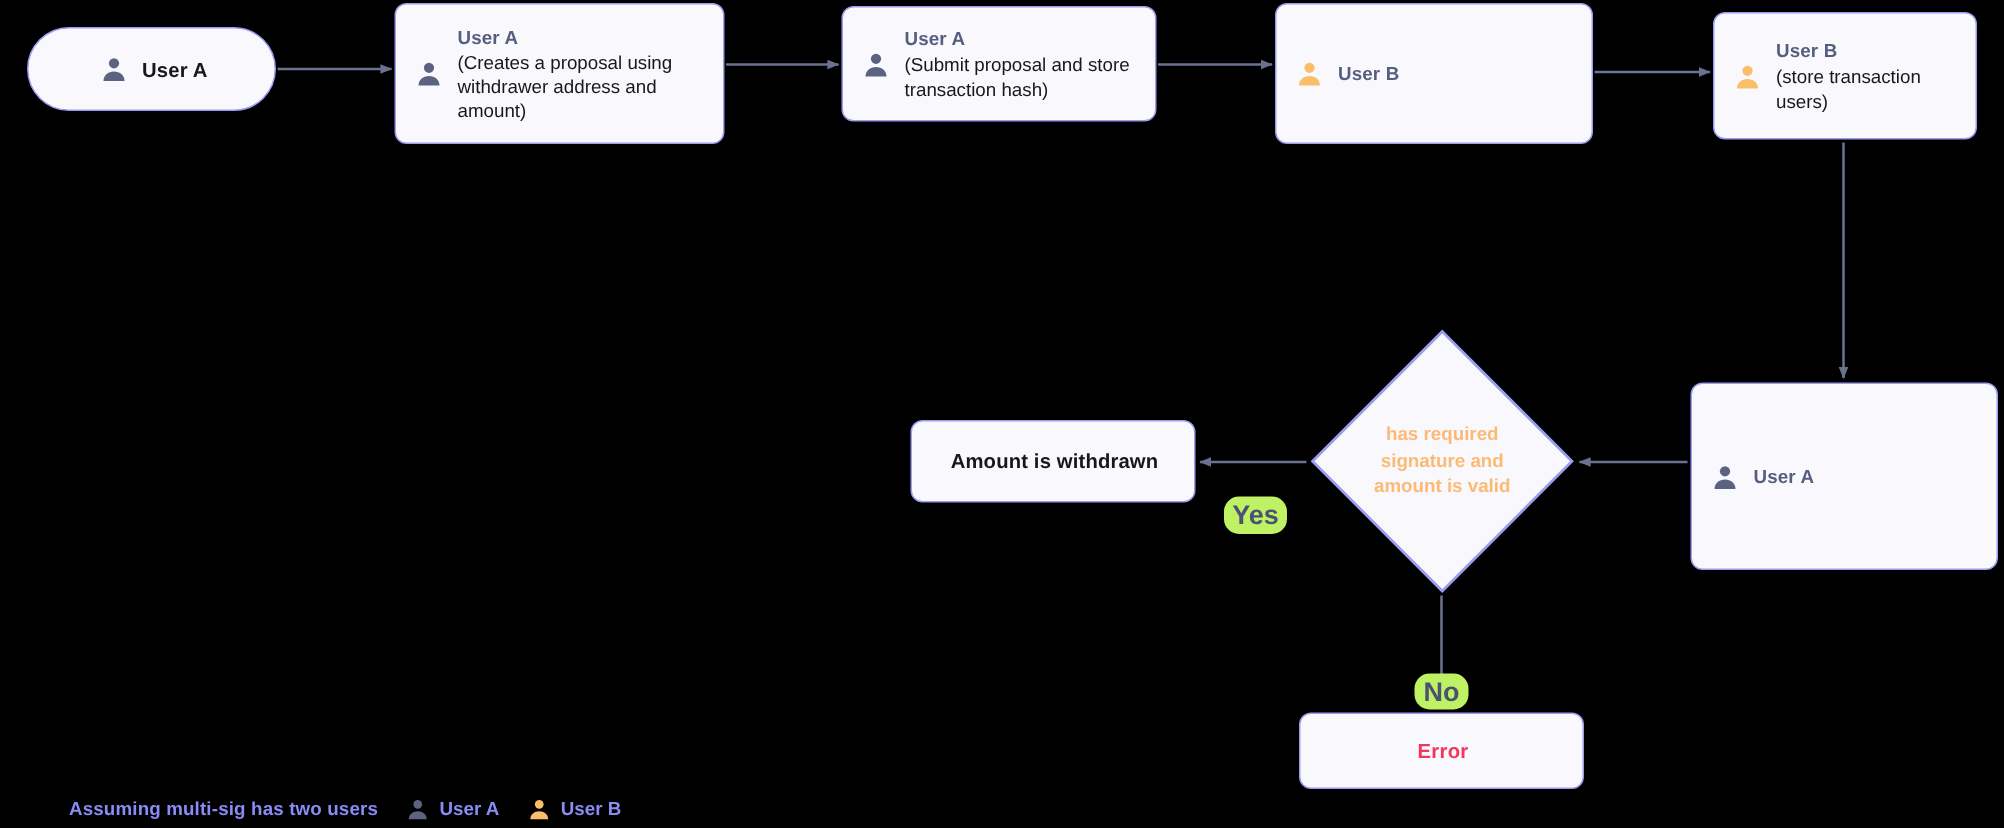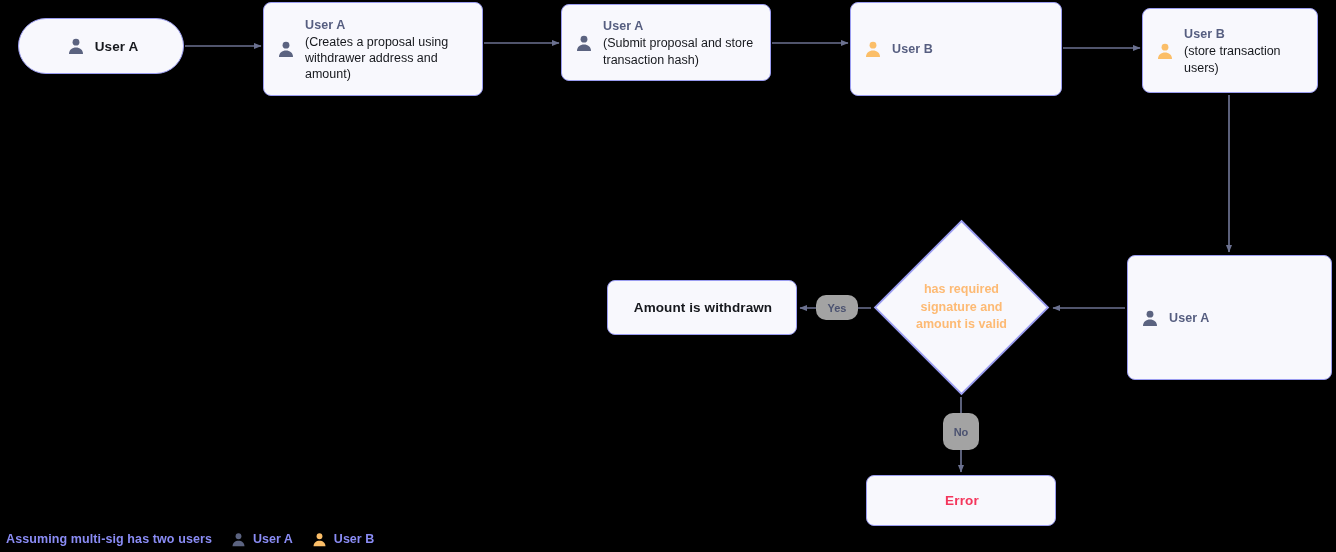--- a/index.html
+++ b/index.html
@@ -107,45 +107,47 @@
     font-size: 12.5px;
     font-weight: bold;
     color: #fdba74;
     line-height: 17.5px;
     box-sizing: border-box;
     padding: 0 28px;
   }
   
   .edge-pill {
     position: absolute;
-    background: #a3a3a3;
+    background: #bef264;
     border-radius: 10px;
     display: flex;
     align-items: center;
     justify-content: center;
-    font-size: 11px;
+    font-size: 18px;
     font-weight: bold;
     color: #4b5270;
     box-sizing: border-box;
+    margin-top: 36px;
   }
   
   #legend {
     position: absolute;
     left: 6px;
     bottom: 2px;
     display: flex;
     align-items: center;
     height: 22px;
   }
   .legend-note {
     font-size: 12.5px;
     font-weight: bold;
     color: #8a8cf5;
     letter-spacing: 0.1px;
     white-space: nowrap;
+    margin-left: 40px;
   }
   .legend-entry {
     display: flex;
     align-items: center;
     margin-left: 18px;
   }
   .legend-entry .person {
     width: 17px;
     height: 17px;
     margin-right: 6px;
@@ -279,21 +281,21 @@
   </div>
 
   <div class="node" style="left:607px; top:280px; width:190px; height:55px;">
     <div class="node-inner center">
       <span class="plainlabel">Amount is withdrawn</span>
     </div>
   </div>
 
   <div class="edge-pill" style="left:816px; top:295px; width:42px; height:25px;">Yes</div>
 
-  <div class="edge-pill" style="left:943px; top:413px; width:36px; height:37px;">No</div>
+  <div class="edge-pill" style="left:943px; top:413px; width:36px; height:24px;">No</div>
 
   <div id="legend">
     <span class="legend-note">Assuming multi-sig has two users</span>
 
     <span class="legend-entry">
       <span class="person">
         <svg viewBox="0 0 24 24" width="17" height="17" aria-hidden="true">
           <circle cx="12" cy="7.4" r="4.1" fill="#5b6380"></circle>
           <path d="M3.6 21.5c0-4.7 3.8-7.6 8.4-7.6s8.4 2.9 8.4 7.6z" fill="#5b6380"></path>
         </svg>

